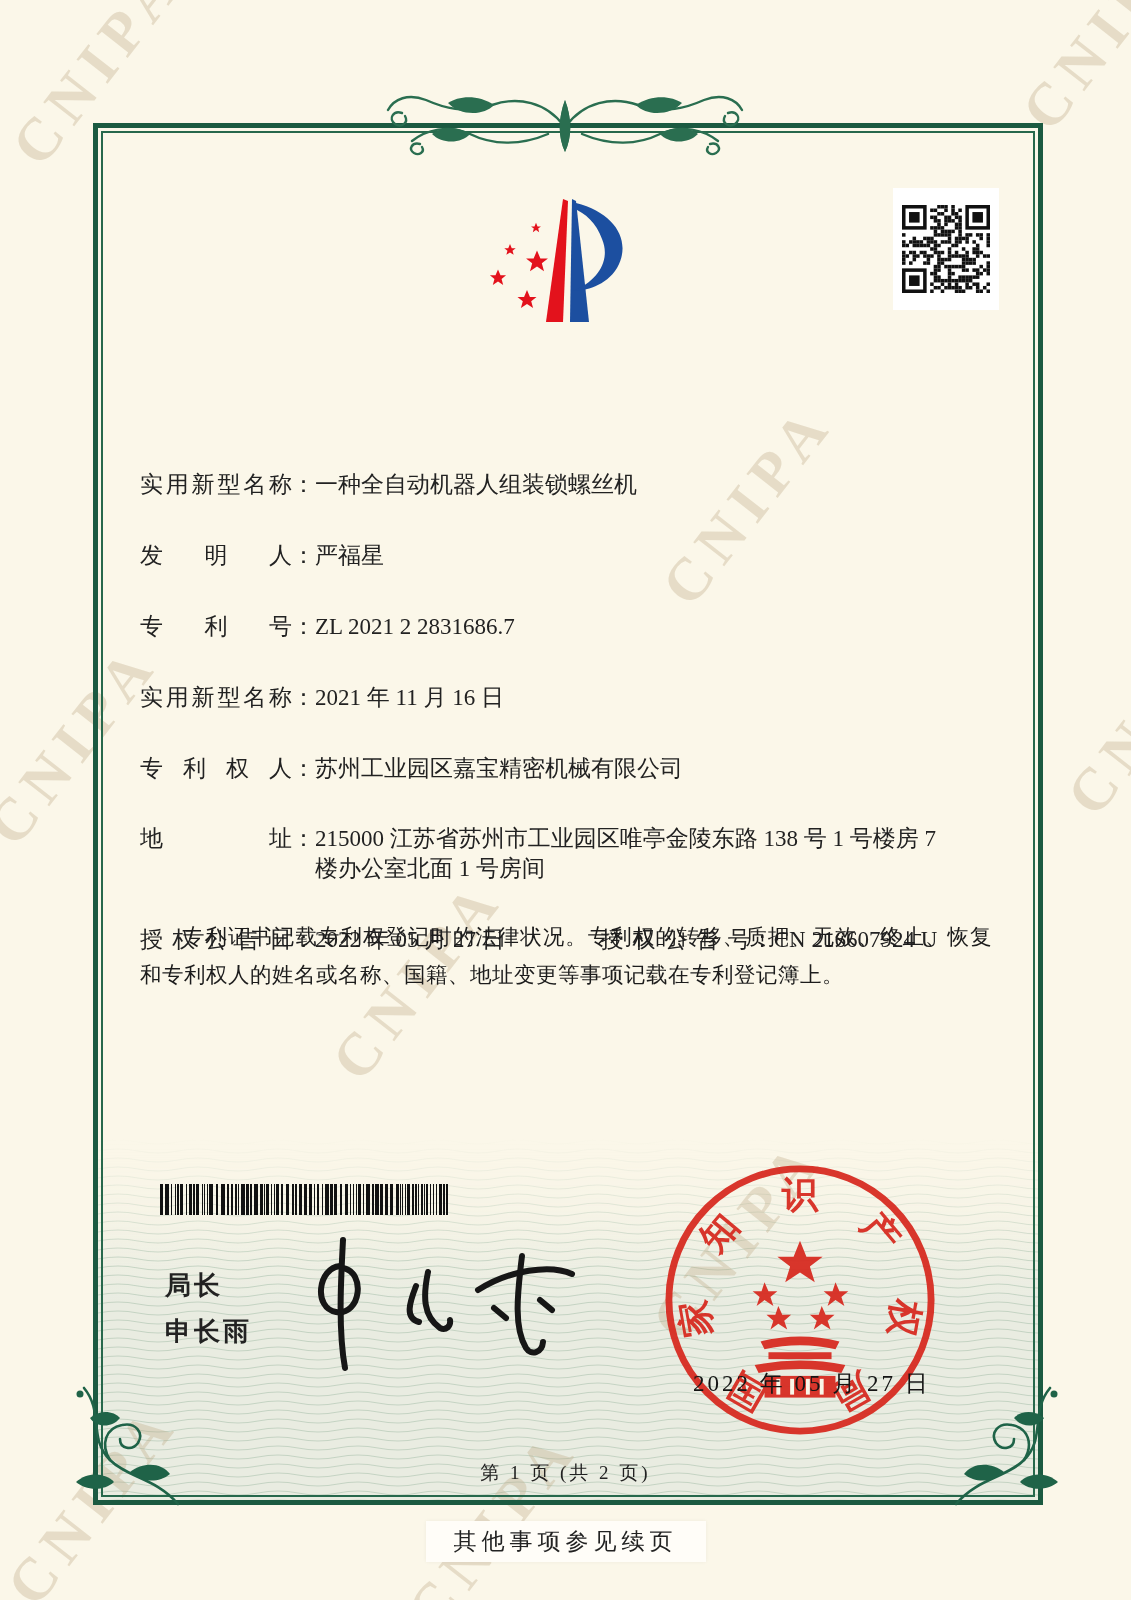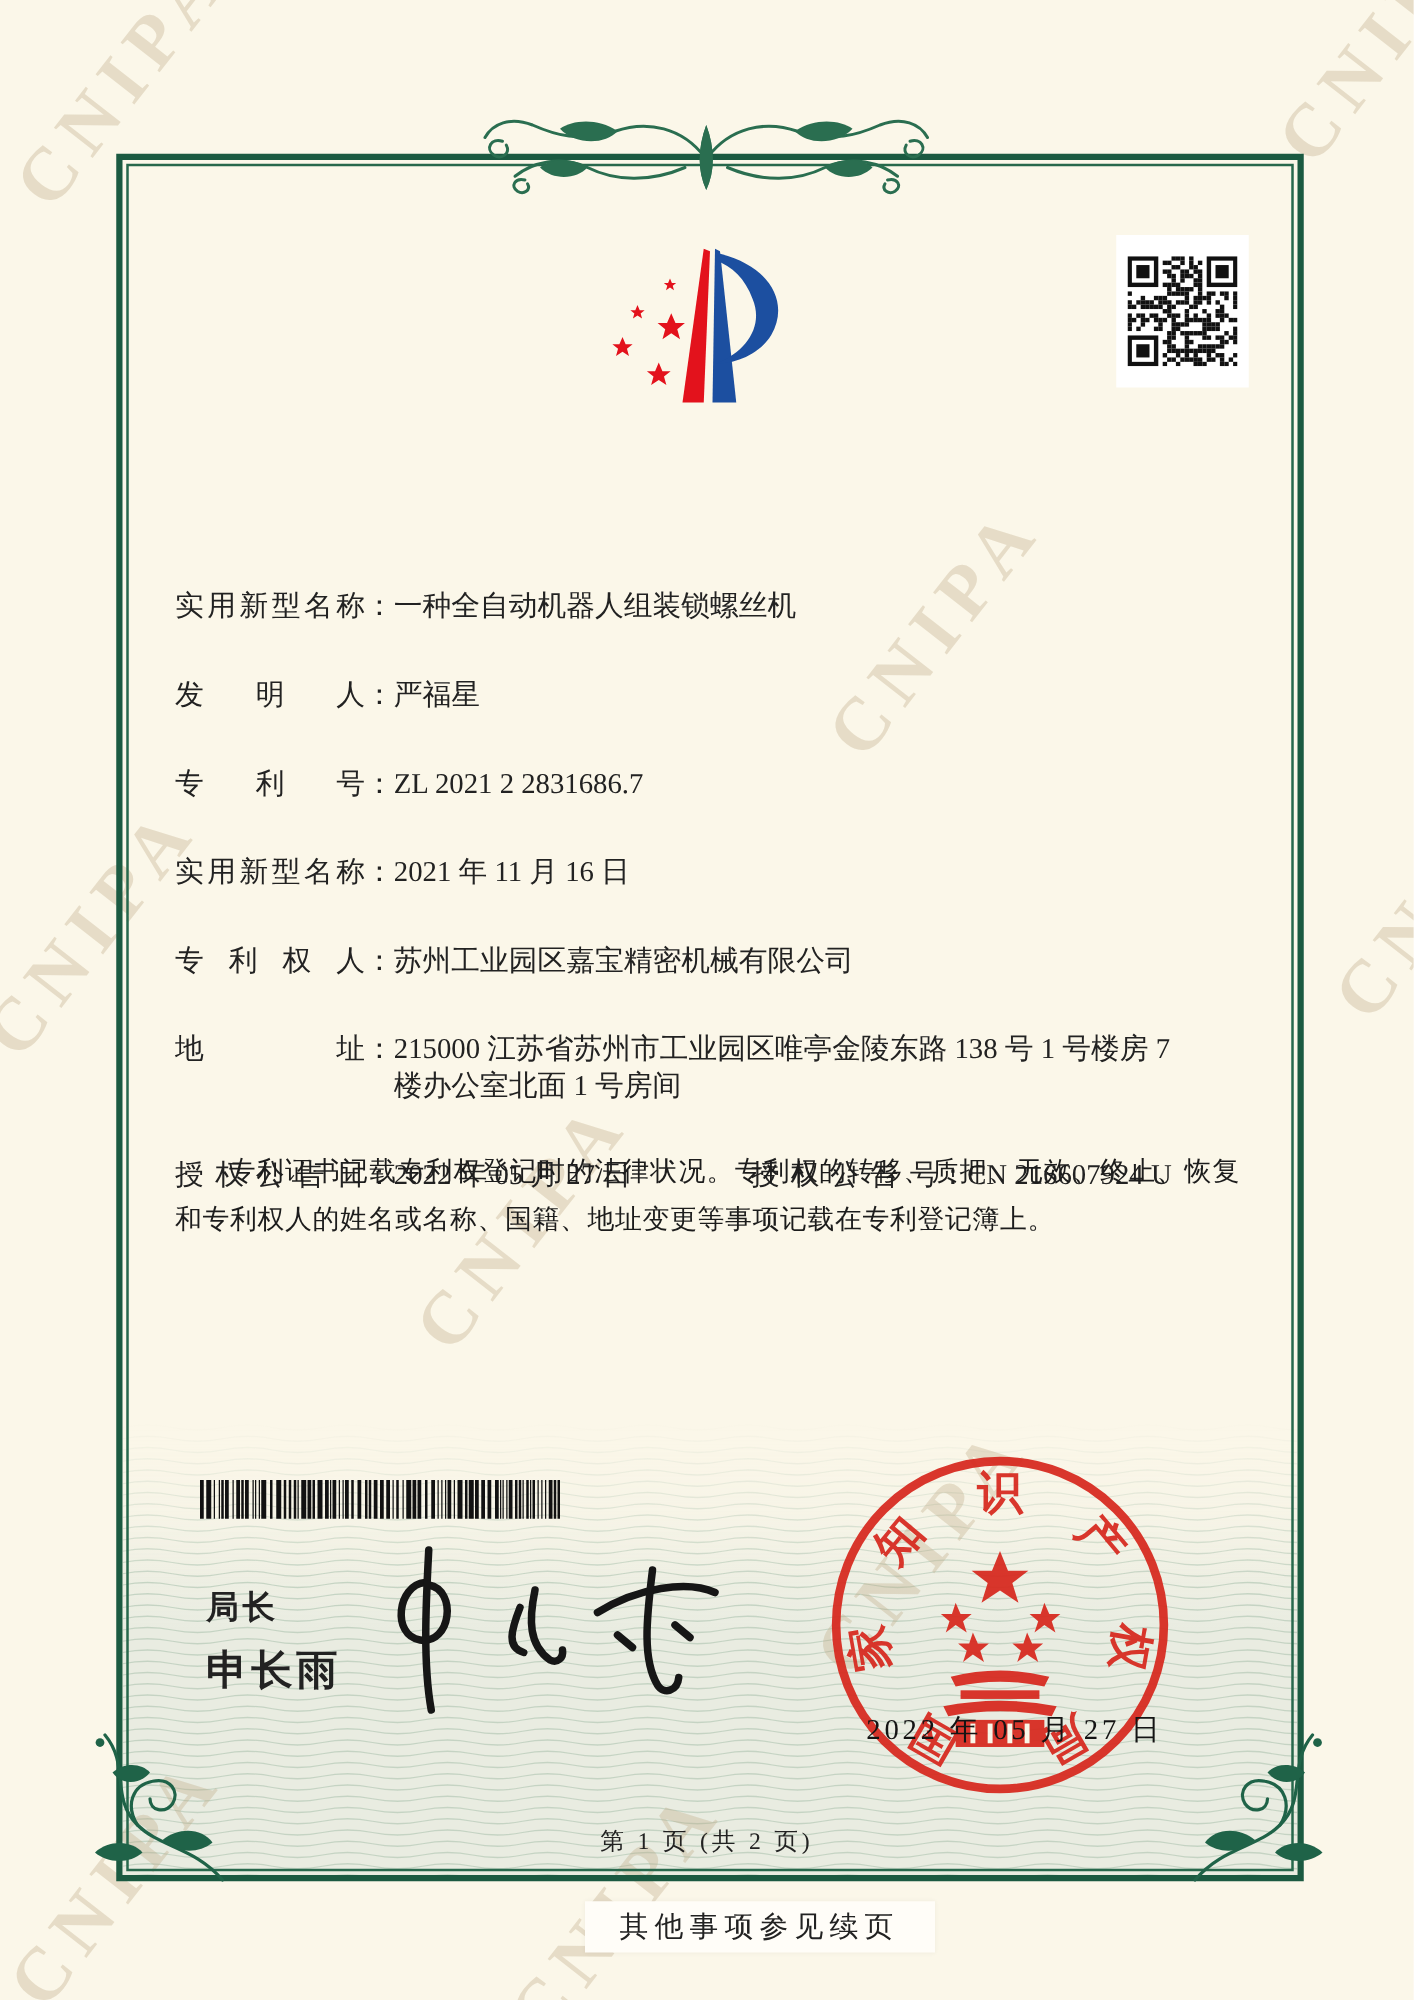--- a/index.html
+++ b/index.html
@@ -29,29 +29,29 @@
   .grant{display:flex;margin-bottom:16px;}
   .grant .g2{margin-left:96px;display:flex;}
   .grant .lab2{display:inline-block;width:150px;text-align:justify;text-align-last:justify;}
   .body-text{position:absolute;left:140px;top:918px;width:852px;font-size:21.5px;line-height:1.77;
              text-align:justify;color:#1c1c1c;z-index:3;}
   .body-text p{margin:0;text-indent:2em;letter-spacing:0.5px;}
   .barcode{position:absolute;left:160px;top:1184px;width:292px;height:31px;z-index:3;font-size:0;}
   .barcode i{display:inline-block;height:100%;background:#111;}
   .sig-title{position:absolute;left:165px;top:1268px;font-size:26px;font-weight:600;z-index:3;
              font-family:"Liberation Sans","DejaVu Sans",sans-serif;letter-spacing:3px;}
-  .sig-name{position:absolute;left:165px;top:1314px;font-size:33px;font-weight:600;z-index:3;
+  .sig-name{position:absolute;left:165px;top:1314px;font-size:26px;font-weight:600;z-index:3;
             font-family:"Liberation Sans","DejaVu Sans",sans-serif;letter-spacing:3px;}
   .sig-script{position:absolute;left:288px;top:1228px;z-index:3;}
   .seal{position:absolute;left:662px;top:1162px;z-index:4;opacity:0.93;}
   .seal-date{position:absolute;left:693px;top:1368px;font-size:23px;letter-spacing:3px;color:#141414;z-index:5;}
   .page-num{position:absolute;left:0;top:1460px;width:100%;text-align:center;font-size:19px;
             letter-spacing:3px;z-index:3;color:#222;}
   .footer-note{position:absolute;left:50%;transform:translateX(-50%);top:1521px;background:#fffdf8;
-               padding:5px 28px;font-size:23px;letter-spacing:5px;z-index:3;box-shadow:0 0 4px rgba(0,0,0,0.05);margin-left:42px;}
+               padding:5px 28px;font-size:23px;letter-spacing:5px;z-index:3;box-shadow:0 0 4px rgba(0,0,0,0.05);}
   .orn-top{position:absolute;left:384px;top:86px;z-index:3;}
   .orn-bl{position:absolute;left:68px;top:1384px;z-index:3;}
   .orn-br{position:absolute;left:948px;top:1384px;z-index:3;transform:scaleX(-1);}
 </style>
 </head>
 <body>
 
 <div class="page">
 
   <div class="waves">

